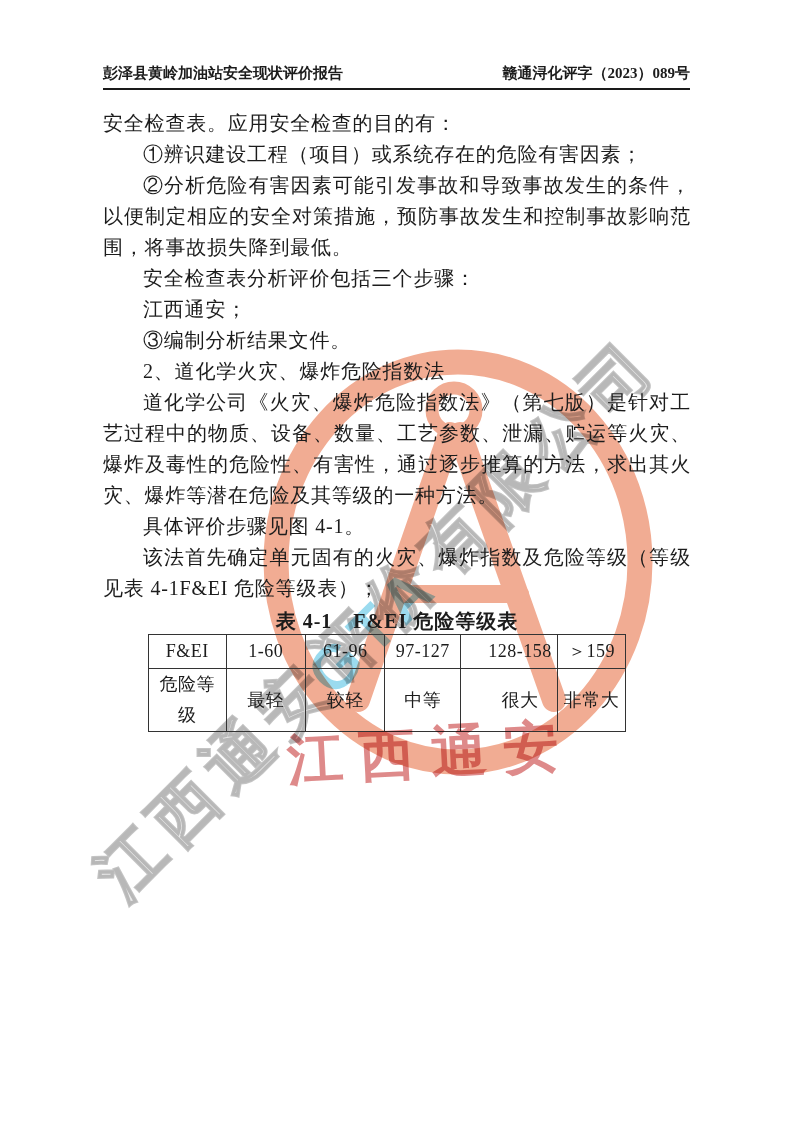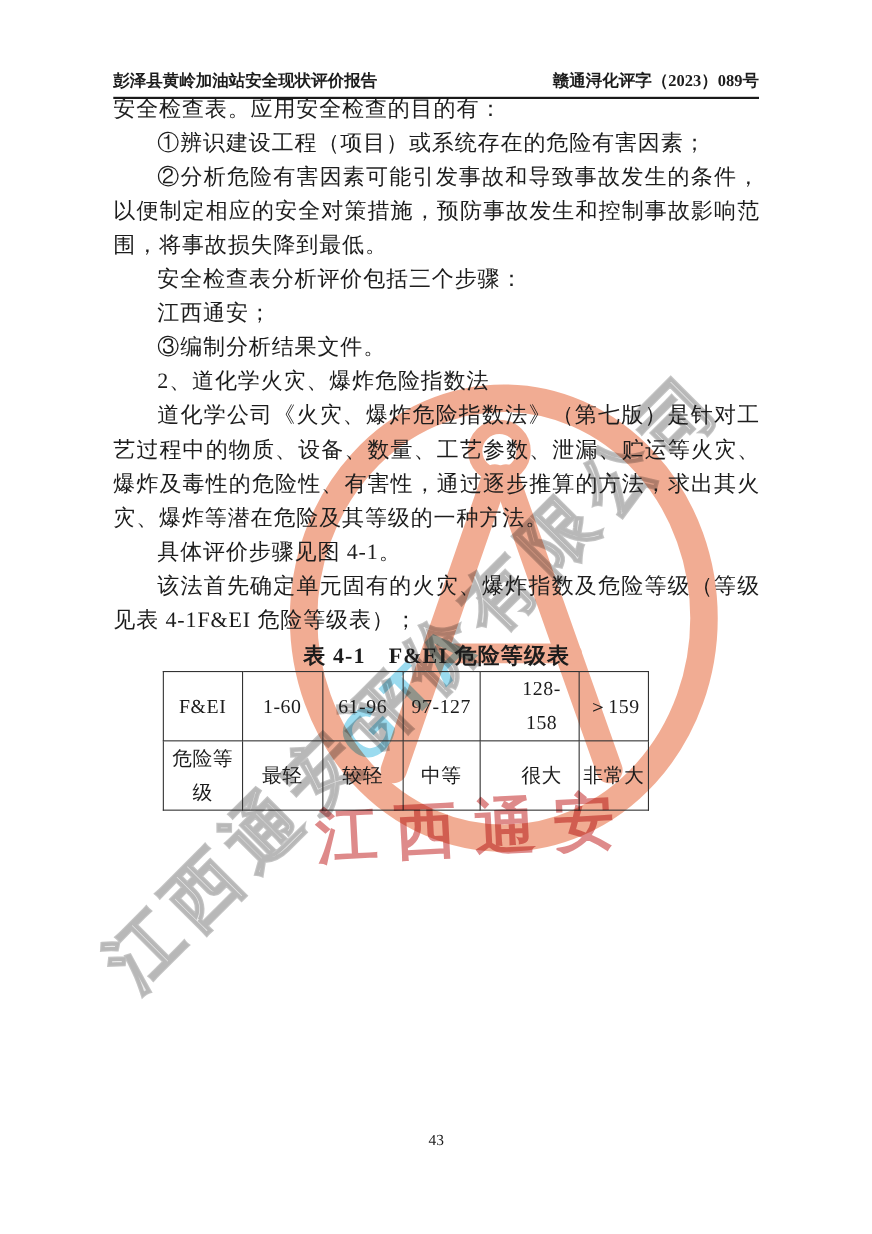--- a/index.html
+++ b/index.html
@@ -16,36 +16,36 @@
   #header{
     position:absolute;left:103px;right:103px;top:64px;
     display:flex;justify-content:space-between;align-items:flex-end;
     font-size:15px;font-weight:700;
     border-bottom:2px solid #1a1a1a;
     padding-bottom:5px;
     z-index:6;
   }
   
   #content{
-    position:absolute;left:103px;top:84px;width:588px;
+    position:absolute;left:103px;top:108px;width:588px;
     font-size:20px;line-height:31px;letter-spacing:0.8px;
     text-align:justify;
     z-index:4;
   }
   #content p{margin:0;}
   #content p.indent{text-indent:2em;}
   
   #table-block{margin-top:4px;}
   #table-title{
     text-align:center;font-weight:700;font-size:20px;
     letter-spacing:1px;line-height:26px;margin:0 0 3px 0;
   }
   table.grade{
     border-collapse:collapse;
-    width:442px;margin-left:45px;
+    width:478px;margin-left:45px;
     table-layout:fixed;
   }
   table.grade td{
     border:1.6px solid #333;
     height:33px;text-align:center;vertical-align:middle;
     font-size:18px;letter-spacing:0.5px;padding:0 2px;
   }
   table.grade td:nth-child(1){width:17.0%;}
   table.grade td:nth-child(2){width:17.4%;}
   table.grade td:nth-child(3){width:17.4%;}
@@ -146,15 +146,14 @@
               <td>中等</td>
               <td>很大</td>
               <td>非常大</td>
             </tr>
           </tbody>
       </table>
     </div>
 
   </div>
 
-  <div id="page-number">43</div>
 
 </div>
 
 </body></html>

